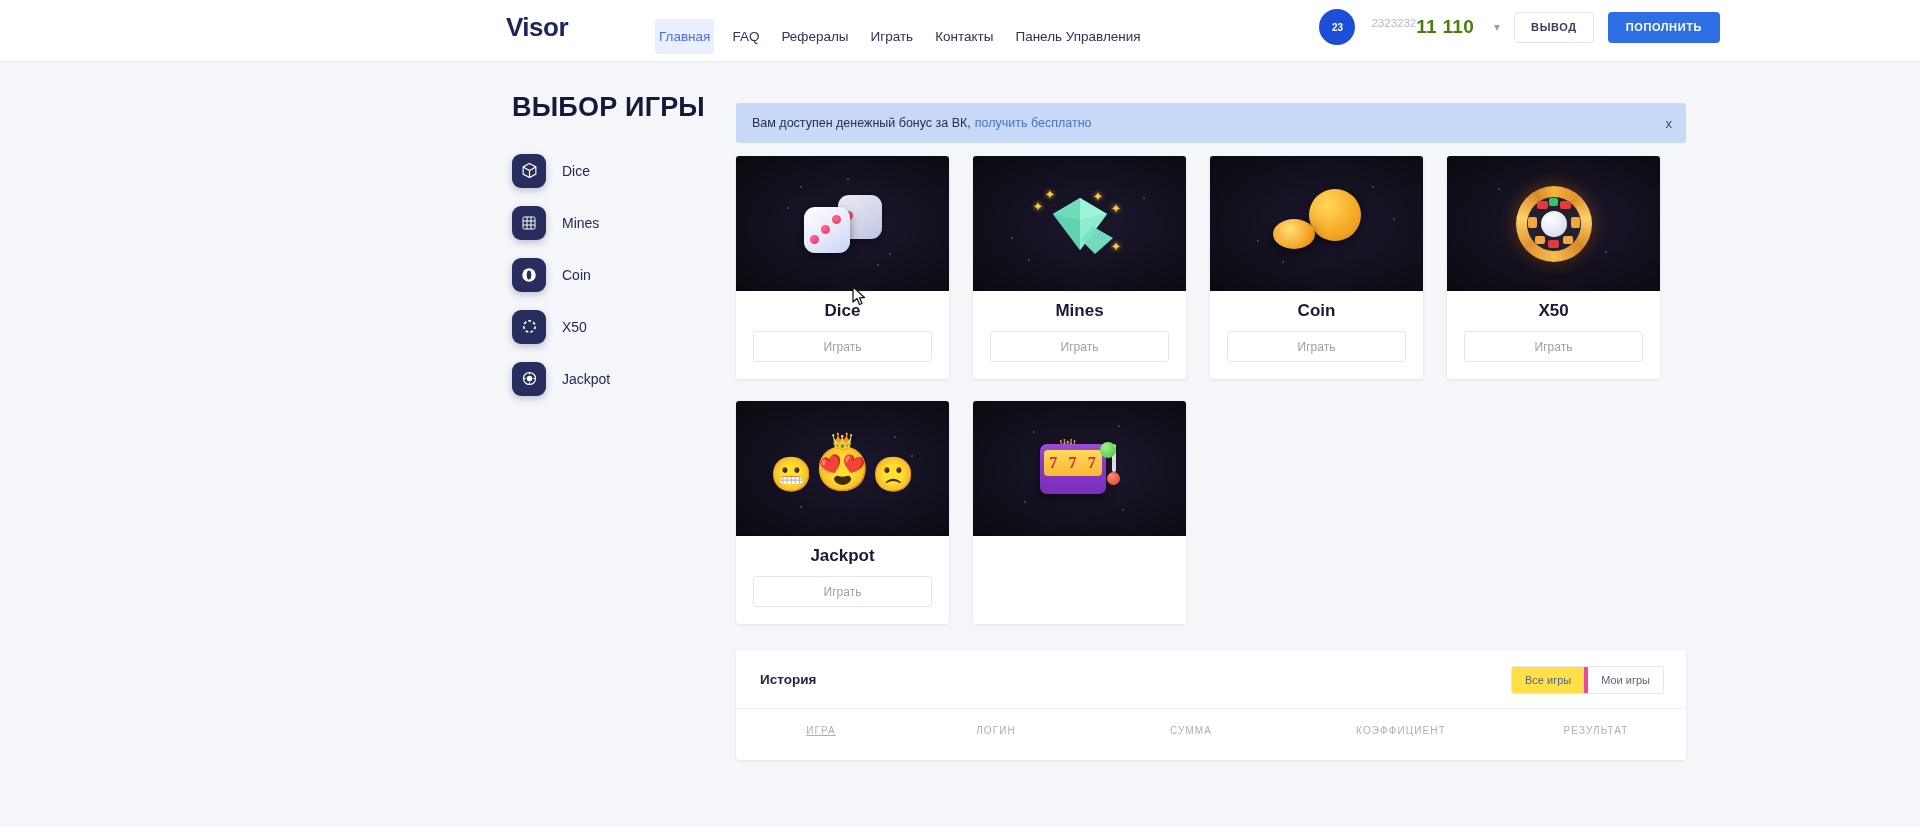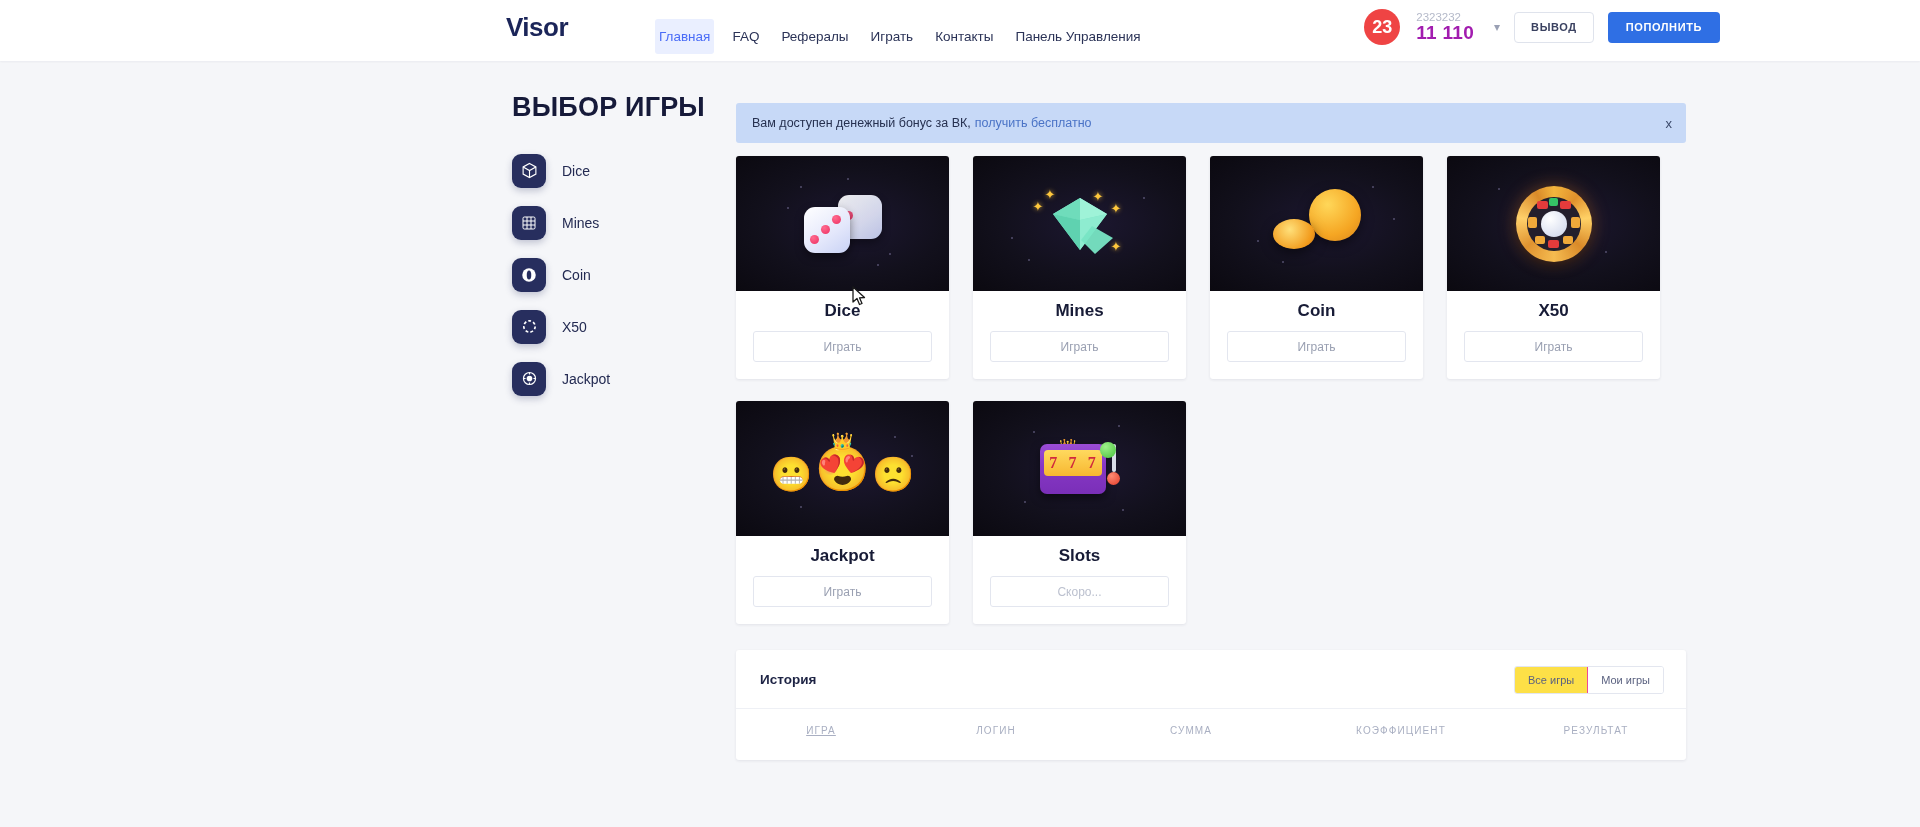--- a/index.html
+++ b/index.html
@@ -25,26 +25,26 @@
   .nav { position: absolute; left: 655px; top: 19px; display: flex; align-items: center; gap: 14px; }
   .nav-item {
     font-size: 13.5px; color: #2b3357; padding: 10px 4px; border-radius: 3px;
     white-space: nowrap; cursor: pointer;
   }
   .nav-item.active { color: #4a6cf7; background: #eaefff; }
 
   .user-area { position: absolute; right: 200px; top: 9px; display: flex; align-items: center; gap: 14px; }
   .avatar {
     width: 36px; height: 36px; border-radius: 50%;
-    background: #ef4444; color: #fff; font-size: 18px; font-weight: bold;
+    background: #1d4ed8; color: #fff; font-size: 10px; font-weight: bold;
     display: flex; align-items: center; justify-content: center;
   }
-  .balance-block { display: flex; flex-direction: column; line-height: 1.05; margin-left: 2px; }
+  .balance-block { display: flex; flex-direction: row; line-height: 1.05; margin-left: 2px; }
   .balance-user { font-size: 11.5px; color: #b4b9c9; }
-  .balance-amount { font-size: 19px; font-weight: bold; color: #a21caf; letter-spacing: 0.3px; }
+  .balance-amount { font-size: 19px; font-weight: bold; color: #4d7c0f; letter-spacing: 0.3px; }
   .chev { margin-left: 6px; color: #9aa0b4; font-size: 12px; align-self: center; }
   .btn-withdraw {
     height: 31px; padding: 0 16px; border: 1px solid #dfe3ec; background: #fff;
     border-radius: 4px; color: #3a4160; font-size: 11px; font-weight: bold;
     letter-spacing: 0.6px; text-transform: uppercase; cursor: pointer;
     display: flex; align-items: center; justify-content: center;
   }
   .btn-deposit {
     height: 31px; padding: 0 18px; border: none; background: #2f6fe4;
     border-radius: 4px; color: #fff; font-size: 11px; font-weight: bold;
@@ -167,21 +167,21 @@
     margin-top: 4px; width: 950px; background: #fff; border-radius: 3px;
     box-shadow: 0 1px 3px rgba(30,35,70,0.09);
   }
   .history-head { height: 58px; display: flex; align-items: center; padding: 0 24px; position: relative; }
   .history-title { font-size: 13.5px; font-weight: bold; color: #1d2344; }
   .seg-toggle { position: absolute; right: 22px; top: 16px; display: flex;
     border: 1px solid #e3e6ef; border-radius: 3px; overflow: hidden; }
   .seg-btn { height: 26px; padding: 0 13px; font-size: 11px; color: #5b6280;
     display: flex; align-items: center; justify-content: center; cursor: pointer; background: #fff; }
   .seg-btn.active { background: #fde047; }
-  .seg-btn + .seg-btn { border-left: 1px solid #ec4899; }
+  .seg-btn + .seg-btn { border-left: 4px solid #ec4899; }
   .history-table { border-top: 1px solid #eef0f5; padding: 16px 0 24px; }
   .thead { display: flex; }
   .th { font-size: 10px; letter-spacing: 1.1px; color: #a9afc2; text-transform: uppercase; text-align: center; }
   .th:nth-child(1) { width: 170px; text-decoration: underline; }
   .th:nth-child(2) { width: 180px; }
   .th:nth-child(3) { width: 210px; }
   .th:nth-child(4) { width: 210px; }
   .th:nth-child(5) { width: 180px; }
 
   
@@ -406,24 +406,20 @@
               <span class="seven">7</span>
                 <span class="seven">7</span>
                 <span class="seven">7</span>
             </div>
             <div class="slot-arm">
                 <span class="slot-knob"></span>
               </div>
             <span class="slot-ball"></span>
           </div>
         </div>
-        <div class="card-body">
-          <div class="card-title">Slots</div>
-          <div class="card-btn disabled">Скоро...</div>
-        </div>
       </div>
 
     </div>
 
     <div class="history">
       <div class="history-head">
         <span class="history-title">История</span>
         <div class="seg-toggle">
           <div class="seg-btn active">Все игры</div>
           <div class="seg-btn">Мои игры</div>

